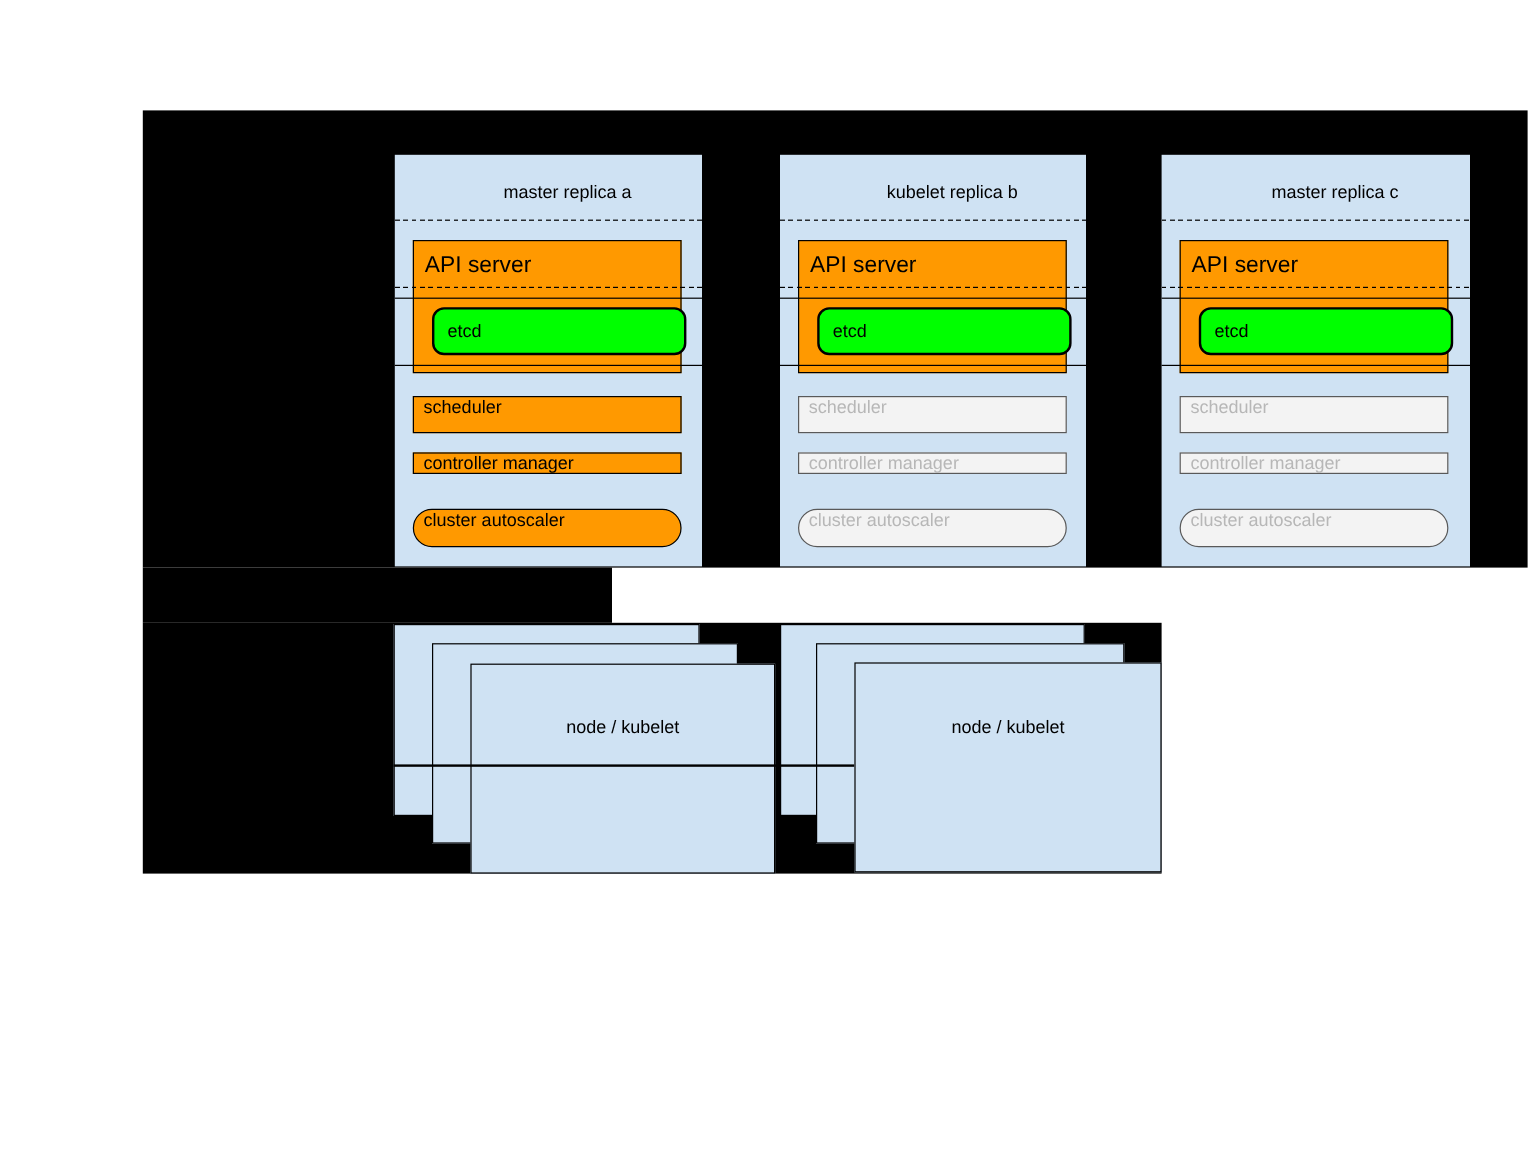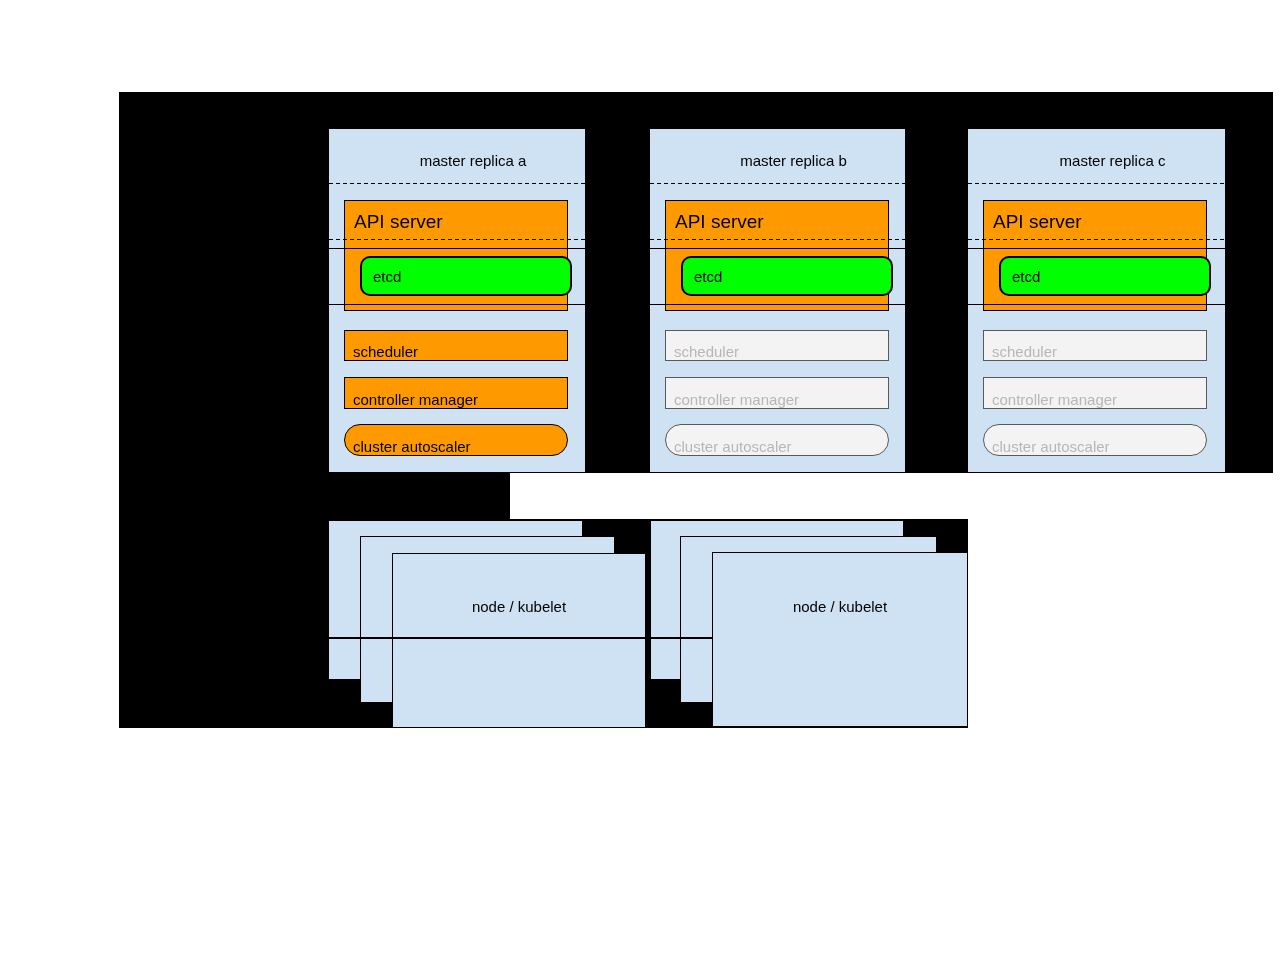--- a/index.html
+++ b/index.html
@@ -37,26 +37,26 @@
   }
   .etcd-box{
     position:absolute;left:31px;top:127px;width:212px;height:40px;
     background:#00ff00;border:2px solid #000;border-radius:10px;
     box-sizing:border-box;z-index:6;display:flex;align-items:center;
   }
   .etcd-label{font-size:15px;color:#000;padding-left:11px;}
   .mini{
     position:absolute;left:15px;width:224px;height:31px;
     background:#ff9900;border:1px solid #000;box-sizing:border-box;
-    display:flex;align-items:flex-end;z-index:4;
+    display:flex;align-items:flex-start;z-index:4;
     font-size:15px;color:#000;
   }
   .mini span{padding-left:8px;white-space:nowrap;}
   .m1{top:201px;}
-  .m2{top:248px;height:32px;}
+  .m2{top:248px;height:18px;}
   .m3{top:295px;height:32px;border-radius:16px;}
   .card.standby .mini{
     background:#f3f3f3;border:1px solid #595959;color:#b7b7b7;
   }
 
   
   .node-box{
     position:absolute;background:#cfe2f3;border:1px solid #000;
     box-sizing:border-box;
   }
@@ -93,21 +93,21 @@
     </div>
   <div class="mini m2">
       <span>controller manager</span>
     </div>
   <div class="mini m3">
       <span>cluster autoscaler</span>
     </div>
 </div>
 
 <div class="card standby" style="left:650px;width:255px;">
-  <div class="card-title">master replica b</div>
+  <div class="card-title">kubelet replica b</div>
   <div class="dash-line title-sep"></div>
   <div class="api-box">
     <div class="api-label">API server</div>
   </div>
   <div class="dash-line mid-dash"></div>
   <div class="solid-line sl1"></div>
   <div class="etcd-box">
     <span class="etcd-label">etcd</span>
   </div>
   <div class="solid-line sl2"></div>

